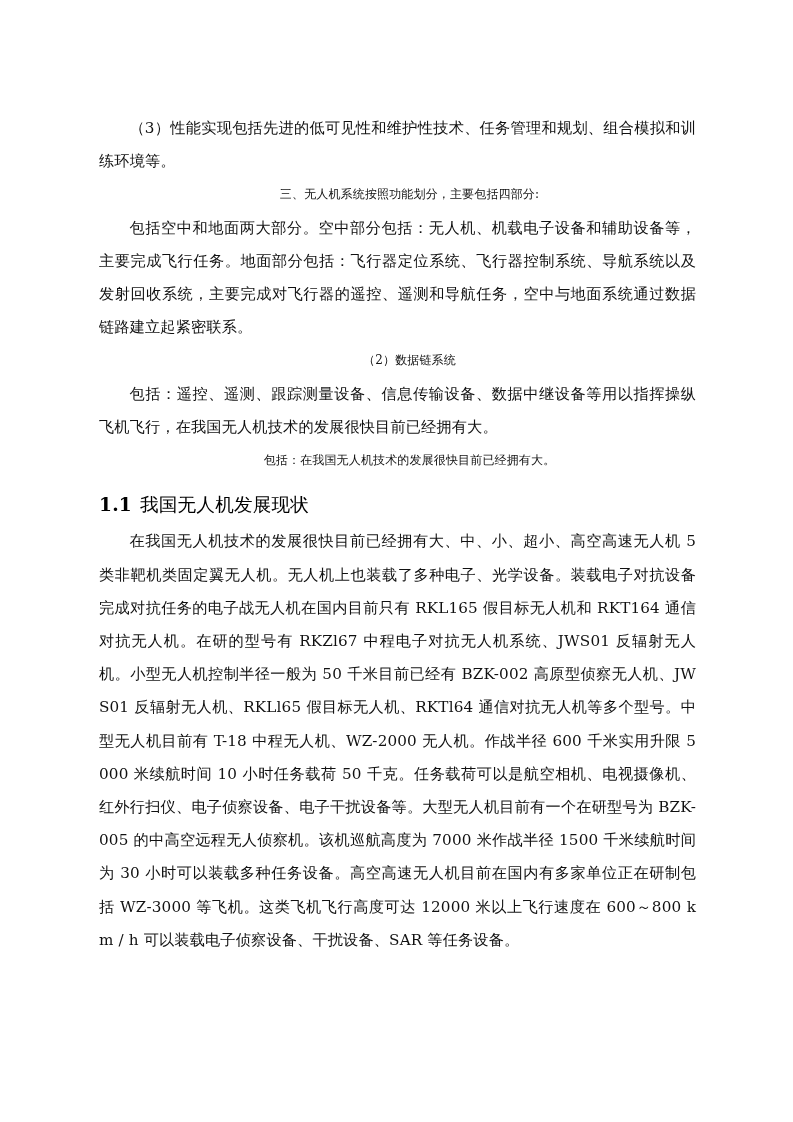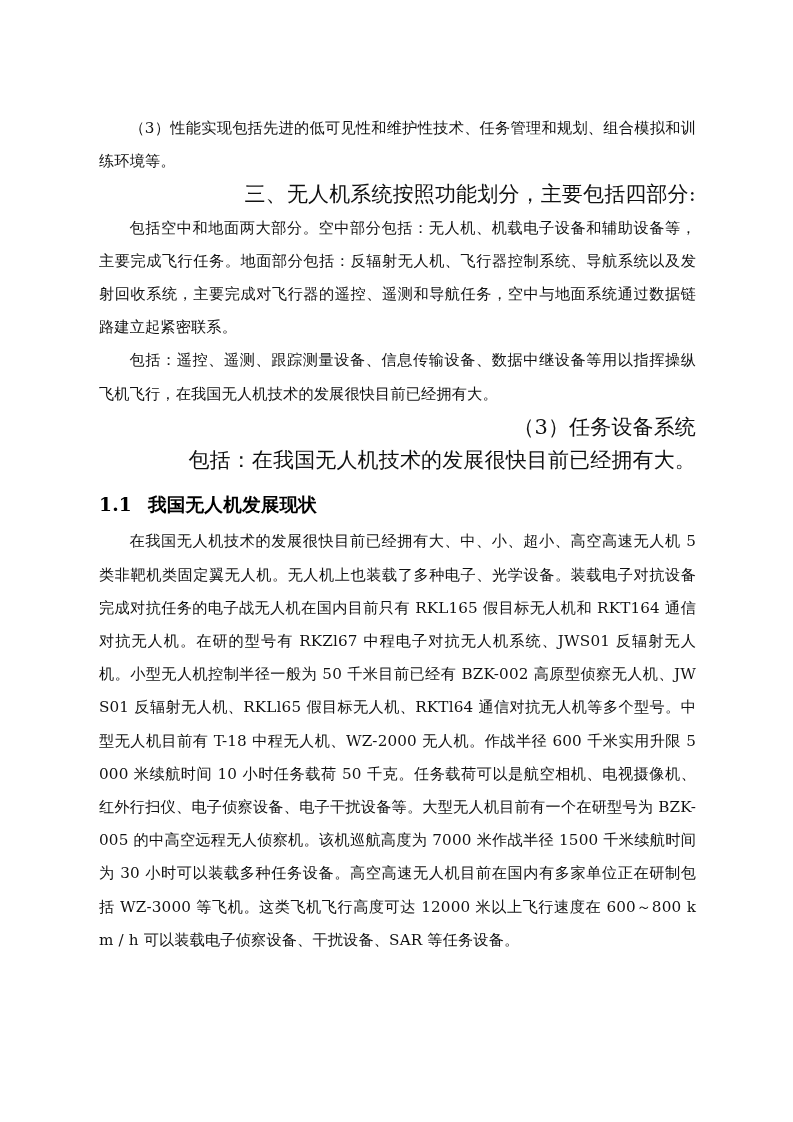--- a/index.html
+++ b/index.html
@@ -35,68 +35,68 @@
     text-indent: 2em;
     margin: 0;
     padding: 0;
     letter-spacing: 0.15px;
     word-break: break-all;
     -ms-word-break: break-all;
     color: #111111;
   }
   
   .item {
-    font-size: 21px;
+    font-size: 12px;
     line-height: 33.2px;
     text-indent: 2em;
     margin: 0;
-    text-align: right;
+    text-align: center;
     letter-spacing: 0.15px;
     color: #111111;
   }
   .heading {
     font-size: 18.6px;
     line-height: 33.2px;
     font-weight: bold;
     margin: 0;
     text-indent: 0;
     text-align: left;
     letter-spacing: 0.2px;
     color: #000000;
     font-family: "DejaVu Sans", "Liberation Sans", sans-serif;
   }
   .heading .hnum {
     font-family: "DejaVu Serif", "Liberation Serif", serif;
     font-weight: bold;
-    margin-right: 16px;
+    margin-right: 8px;
   }
   .heading .htext {
     font-family: "DejaVu Sans", "Liberation Sans", sans-serif;
-    font-weight: bold;
+    font-weight: normal;
   }
   .gap-before-heading { height: 11px; }
   .gap-after-heading { height: 4px; }
 </style>
 </head>
 <body>
 
 <div class="page">
   <div class="content">
 
     <p class="para">（3）性能实现包括先进的低可见性和维护性技术、任务管理和规划、组合模拟和训练环境等。</p>
 
     <p class="item">三、无人机系统按照功能划分，主要包括四部分:</p>
 
 
-    <p class="para">包括空中和地面两大部分。空中部分包括：无人机、机载电子设备和辅助设备等，主要完成飞行任务。地面部分包括：反辐射无人机、飞行器控制系统、导航系统以及发射回收系统，主要完成对飞行器的遥控、遥测和导航任务，空中与地面系统通过数据链路建立起紧密联系。</p>
+    <p class="para">包括空中和地面两大部分。空中部分包括：无人机、机载电子设备和辅助设备等，主要完成飞行任务。地面部分包括：飞行器定位系统、飞行器控制系统、导航系统以及发射回收系统，主要完成对飞行器的遥控、遥测和导航任务，空中与地面系统通过数据链路建立起紧密联系。</p>
 
+    <p class="item">（2）数据链系统</p>
 
     <p class="para">包括：遥控、遥测、跟踪测量设备、信息传输设备、数据中继设备等用以指挥操纵飞机飞行，在我国无人机技术的发展很快目前已经拥有大。</p>
 
-    <p class="item">（3）任务设备系统</p>
 
     <p class="item">包括：在我国无人机技术的发展很快目前已经拥有大。</p>
 
 
 
     <div class="gap-before-heading"></div>
 
     <h2 class="heading"><span class="hnum">1.1</span><span class="htext">我国无人机发展现状</span></h2>
 
     <div class="gap-after-heading"></div>

